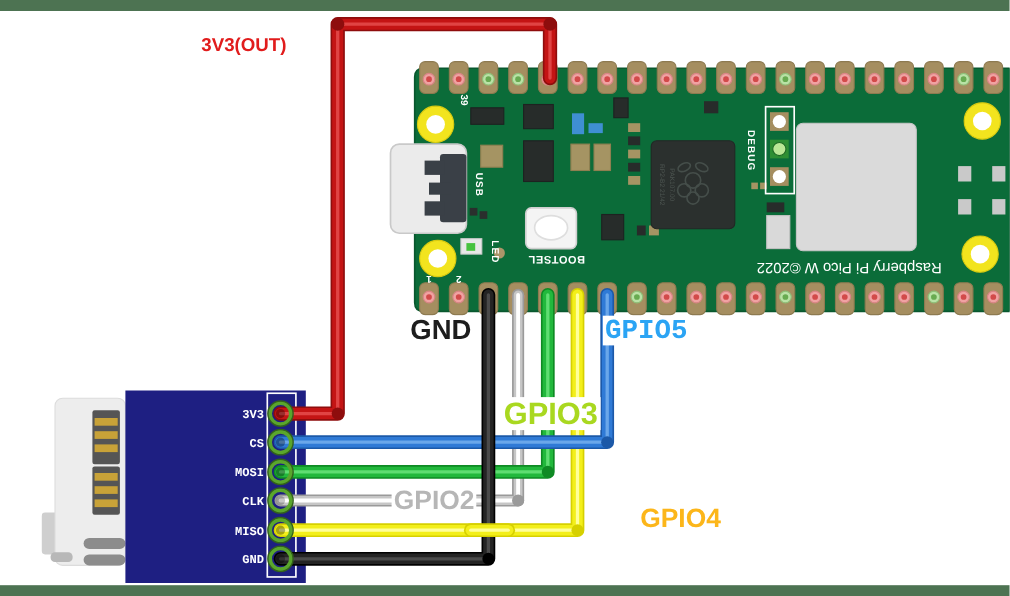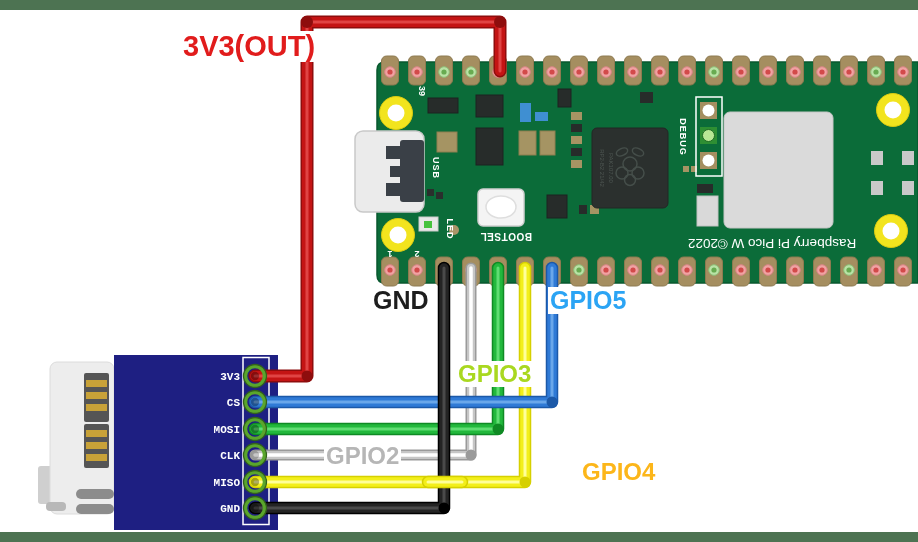--- a/index.html
+++ b/index.html
@@ -1,25 +1,25 @@
 <!DOCTYPE html>
 <html><head>
 <meta charset="utf-8">
 <style>
   html,body{margin:0;padding:0;background:#fff;}
   #stage{position:relative;width:918px;height:542px;overflow:hidden;background:#fff;
          font-family:"Liberation Sans",sans-serif;}
   #stage svg{position:absolute;left:0;top:0;}
   .wlabel{position:absolute;font-weight:bold;line-height:1;background:#ffffff;
           padding:1px 2px;white-space:nowrap;font-family:"Liberation Sans",sans-serif;}
-  #lbl-3v3 {left:181px;top:31px; font-size:29px;color:#e11c1c;}
+  #lbl-3v3 {left:181px;top:31px; font-size:17px;color:#e11c1c;}
   #lbl-gnd {left:371px;top:287px;font-size:25px;color:#1d1d1d;}
-  #lbl-gpio5{left:548px;top:287px;font-size:25px;color:#2ba4f4;}
-  #lbl-gpio3{left:456px;top:361px;font-size:24px;color:#a9d820;}
-  #lbl-gpio2{left:324px;top:443px;font-size:24px;color:#b6b6b6;}
+  #lbl-gpio5{left:548px;top:287px;font-size:25px;color:#2ba4f4;font-family:Liberation Mono, monospace;}
+  #lbl-gpio3{left:456px;top:361px;font-size:28px;color:#a9d820;}
+  #lbl-gpio2{left:356px;top:443px;font-size:24px;color:#b6b6b6;}
   #lbl-gpio4{left:538px;top:459px;font-size:24px;color:#fcb61a;margin-left:42px;}
   .svgtxt{font-family:"Liberation Sans",sans-serif;}
   .monotxt{font-family:"Liberation Mono",monospace;}
 </style>
 </head>
 <body>
 
 <div id="stage">
 <svg width="918" height="542" viewBox="0 0 918 542">
 

